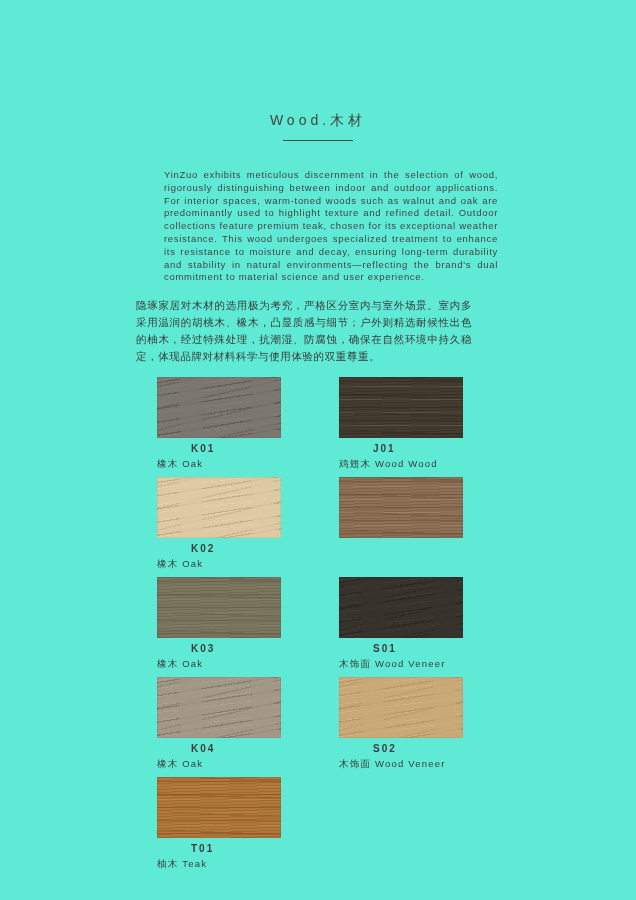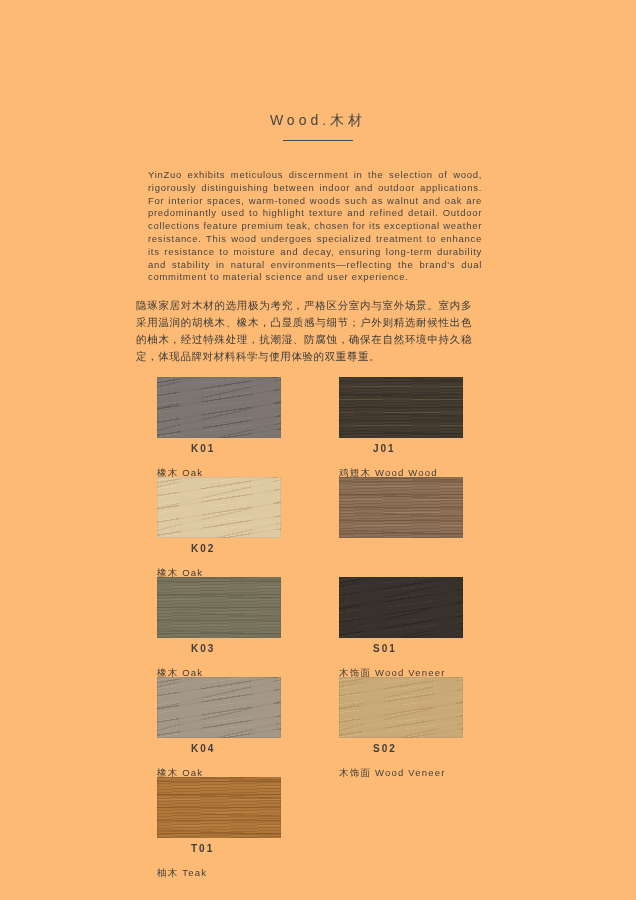--- a/index.html
+++ b/index.html
@@ -3,21 +3,21 @@
 <meta charset="utf-8">
 <style>
   * { margin: 0; padding: 0; box-sizing: border-box; }
   html, body { background: #ffffff; }
   body { font-family: "Liberation Sans", sans-serif; }
 
   .page {
     position: relative;
     width: 636px;
     height: 900px;
-    background: #fdba74;
+    background: #5eead4;
     margin: 0 auto;
     overflow: hidden;
   }
 
   
   .title-block {
     position: absolute;
     top: 112px;
     left: 0;
     width: 636px;
@@ -32,21 +32,21 @@
   .title-rule {
     width: 70px;
     height: 1px;
     background: #4a4a4a;
     margin: 10px auto 0 auto;
   }
 
   
   .intro-en {
     position: absolute;
-    left: 148px;
+    left: 164px;
     top: 169px;
     width: 334px;
     font-size: 9.5px;
     line-height: 12.8px;
     letter-spacing: 0.7px;
     text-align: justify;
     color: #444444;
   }
   .intro-zh {
     position: absolute;
@@ -97,21 +97,21 @@
     letter-spacing: 2px;
     color: #3c3c3c;
     line-height: 11px;
     padding-left: 34px;
   }
   .swatch-name {
     font-size: 9.5px;
     letter-spacing: 1.2px;
     color: #3c3c3c;
     line-height: 11px;
-    margin-top: 13px;
+    margin-top: 4px;
   }
 </style>
 </head>
 <body>
 
 <div class="page">
 
   <div class="title-block">
     <h1 class="page-title">Wood.木材</h1>
     <div class="title-rule"></div>

